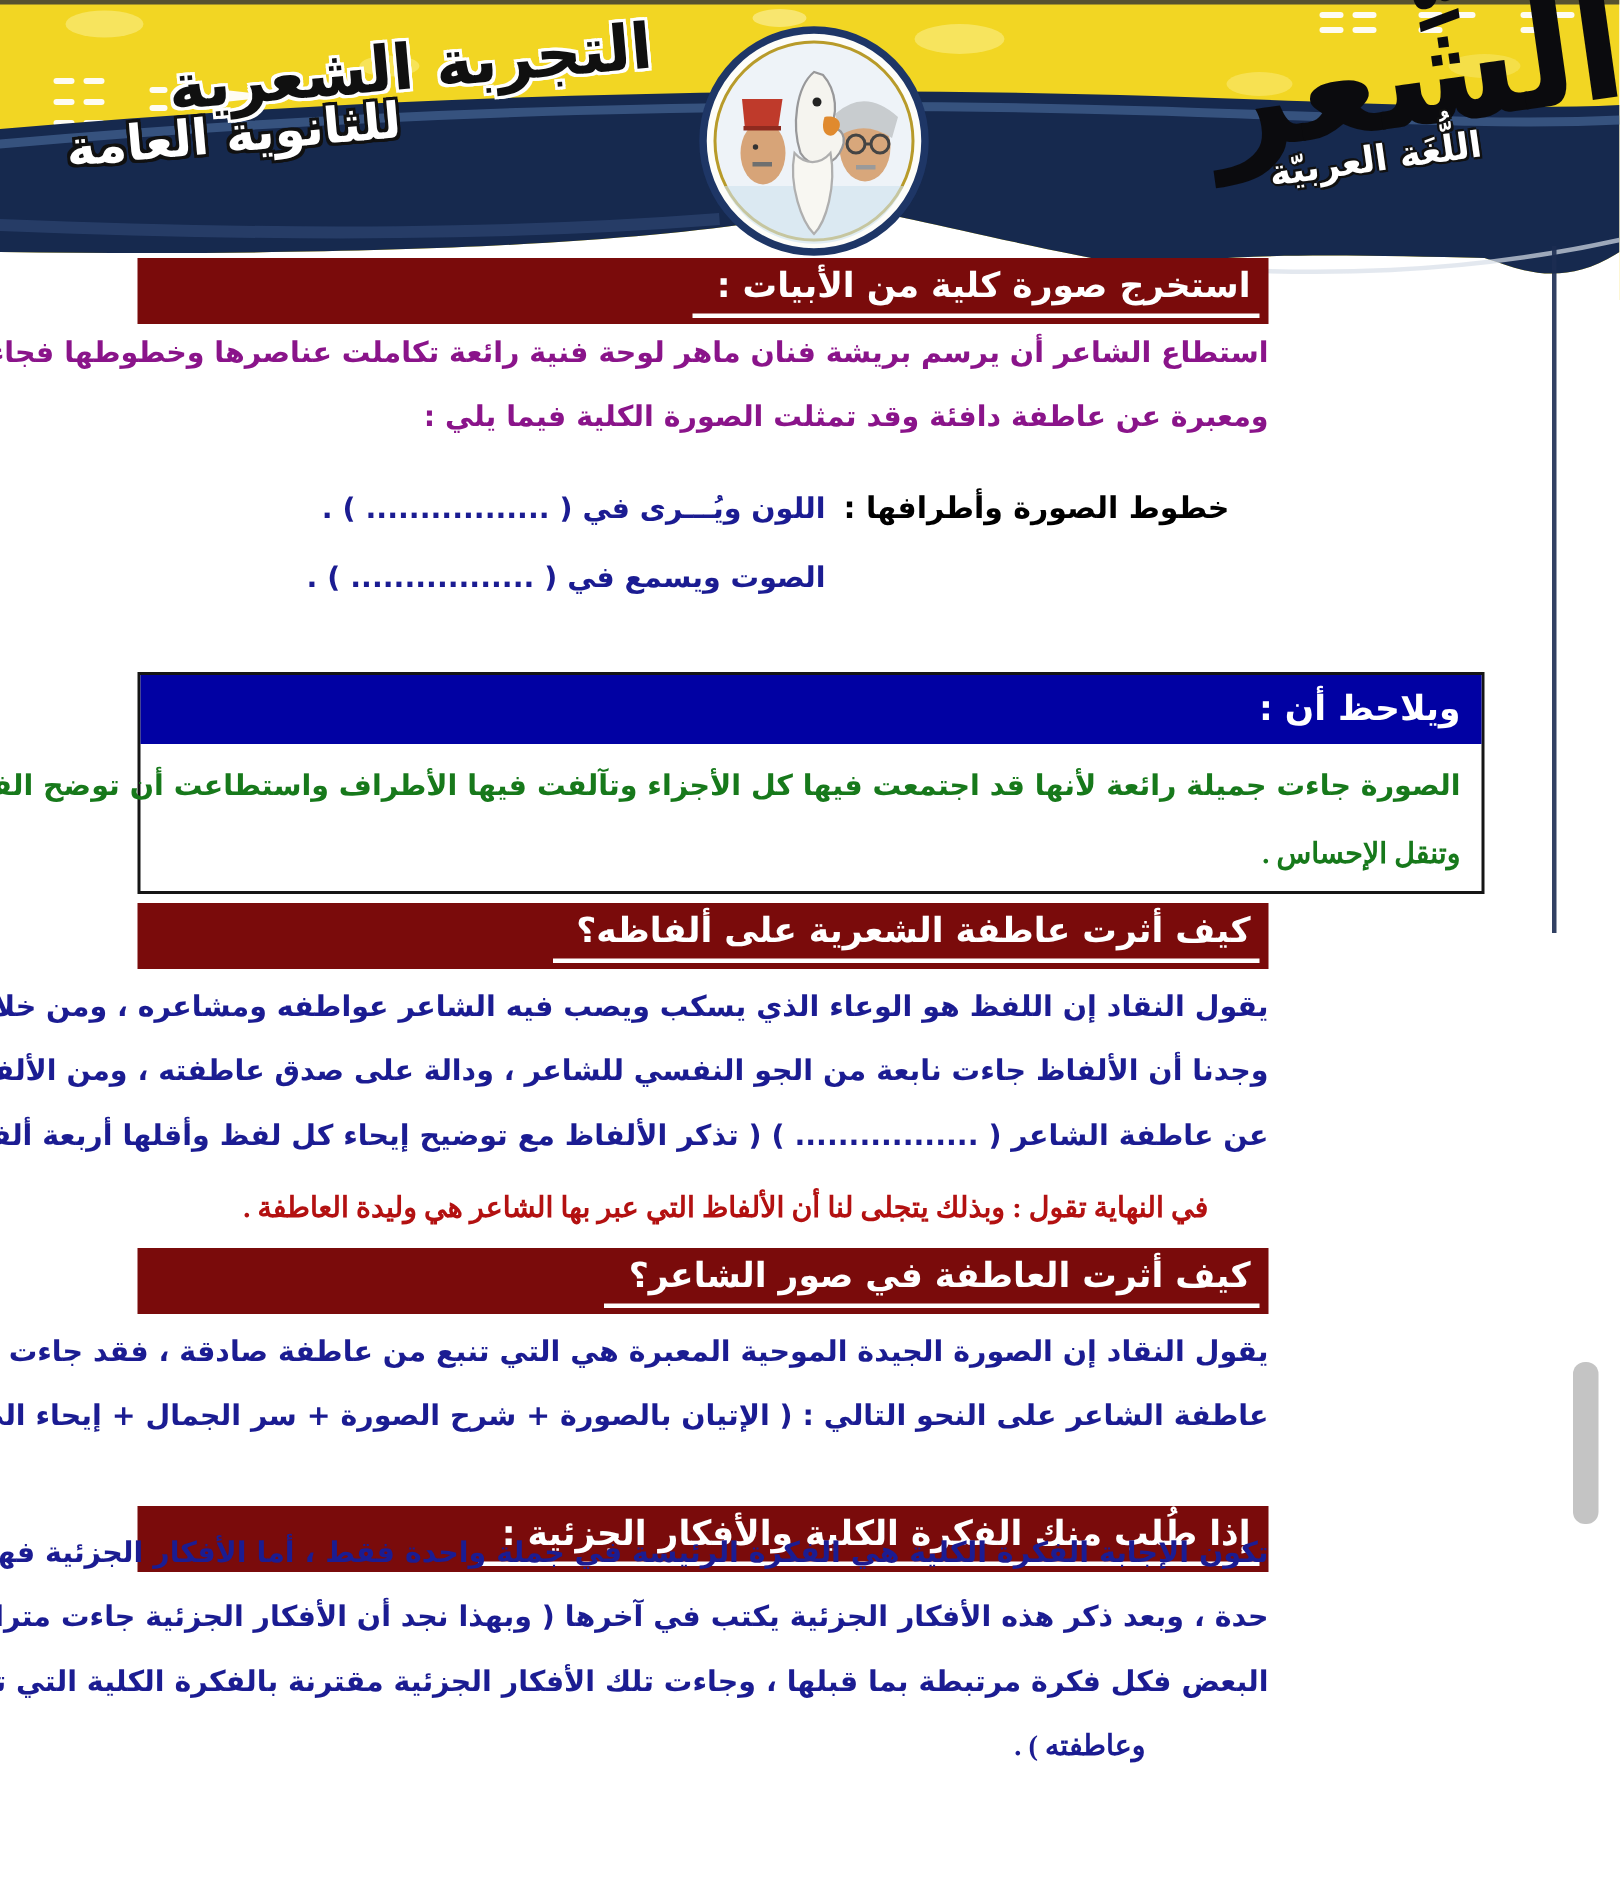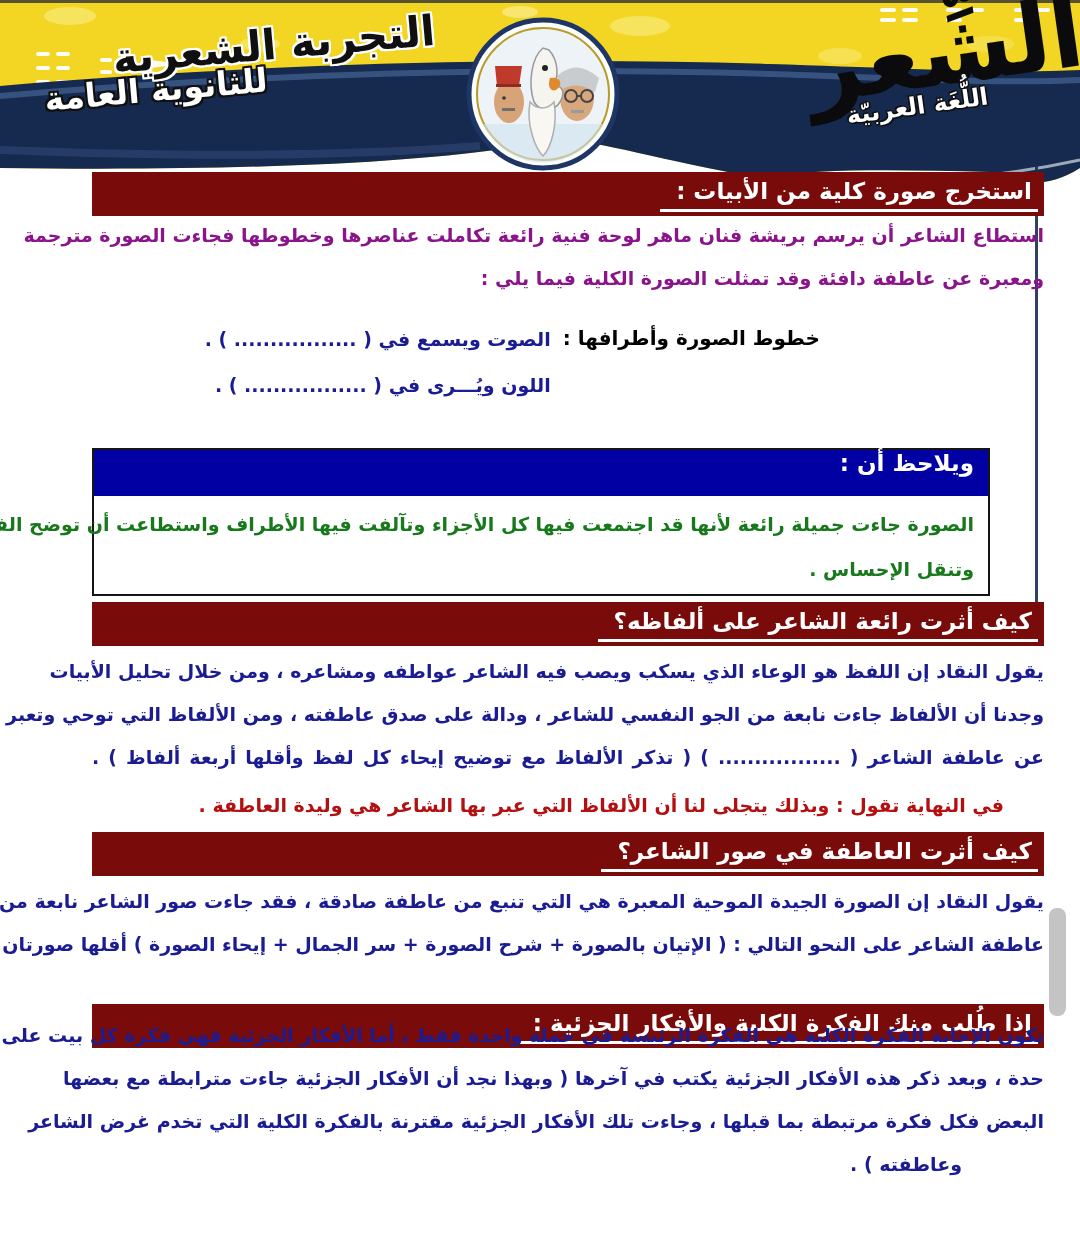--- a/index.html
+++ b/index.html
@@ -24,54 +24,54 @@
   .cal-main{
     left:806px;top:4px;font-size:95px;color:#0b0b0e;transform:rotate(-8deg);
     letter-spacing:0;line-height:1;
   }
   .cal-sub{
     left:846px;top:92px;font-size:24px;color:#ffffff;transform:rotate(-8deg);
     text-shadow:1.5px 0 #111,-1.5px 0 #111,0 1.5px #111,0 -1.5px #111,
                 1.5px 1.5px #111,-1.5px -1.5px #111;
   }
   
-  .col{position:absolute;left:92px;width:952px;}
+  .col{position:absolute;left:92px;width:754px;}
   .bar{
     height:44px;background:#7a0b0b;display:flex;align-items:center;
     padding-right:6px;box-sizing:border-box;
   }
   .bar-title{
     color:#ffffff;font-size:23px;font-weight:bold;display:inline-block;
     border-bottom:3px solid #ffffff;padding:1px 6px 5px 16px;white-space:nowrap;
   }
   .pline,.rline,.cline{
     font-weight:bold;font-size:19px;line-height:43px;white-space:nowrap;
   }
   .pline{text-align:justify;text-align-last:justify;}
-  .rline{text-align:right;}
+  .rline{text-align:right;font-family:Liberation Serif, serif;}
   .cline{text-align:right;}
   .purple{color:#8a148a;}
   .navy{color:#1b1c92;}
   .green{color:#17791b;}
   .redtx{color:#b31111;}
   
   .outline{
     position:absolute;top:316px;right:260px;display:flex;gap:12px;
     align-items:flex-start;direction:rtl;
   }
   .outline-label{color:#000000;font-size:20px;font-weight:bold;line-height:44px;white-space:nowrap;}
   .outline-items{display:flex;flex-direction:column;}
   .outline-item{color:#1b1c92;font-size:19px;font-weight:bold;line-height:46px;text-align:right;white-space:nowrap;}
   
   .note-box{
     position:absolute;left:92px;top:448px;width:898px;height:148px;
     border:2px solid #151515;background:#fff;box-sizing:border-box;
   }
   .note-bar{
-    height:46px;background:#0101a3;display:flex;align-items:flex-start;
+    height:46px;background:#0101a3;display:flex;align-items:center;
     padding-right:14px;box-sizing:border-box;
   }
   .note-bar .bar-title{border-bottom:none;padding:0;}
   .note-body{padding:6px 14px 0 14px;}
   .note-body .pline,.note-body .rline{line-height:45px;}
   
   .edge-line{position:absolute;left:1035px;top:164px;width:3px;height:458px;background:#1c2c52;opacity:.9;}
   .scroll-thumb{position:absolute;left:1049px;top:908px;width:17px;height:108px;background:#c4c4c4;border-radius:8px;}
 </style>
 </head>
@@ -180,37 +180,37 @@
   <div class="col bar" style="top:172px;">
     <span class="bar-title">استخرج صورة كلية من الأبيات :</span>
   </div>
   <div class="col" style="top:214px;">
     <div class="pline purple">استطاع الشاعر أن يرسم بريشة فنان ماهر لوحة فنية رائعة تكاملت عناصرها وخطوطها فجاءت الصورة مترجمة</div>
     <div class="cline purple">ومعبرة عن عاطفة دافئة وقد تمثلت الصورة الكلية فيما يلي :</div>
   </div>
   <div class="outline">
     <div class="outline-label">خطوط الصورة وأطرافها :</div>
     <div class="outline-items">
+      <div class="outline-item">اللون ويُـــرى في ( ................. ) .</div>
       <div class="outline-item">الصوت ويسمع في ( ................. ) .</div>
-      <div class="outline-item">اللون ويُـــرى في ( ................. ) .</div>
     </div>
   </div>
 
   <div class="note-box">
     <div class="note-bar">
       <span class="bar-title">ويلاحظ أن :</span>
     </div>
     <div class="note-body">
       <div class="pline green">الصورة جاءت جميلة رائعة لأنها قد اجتمعت فيها كل الأجزاء وتآلفت فيها الأطراف واستطاعت أن توضح الفكرة</div>
       <div class="rline green">وتنقل الإحساس .</div>
     </div>
   </div>
 
   <div class="col bar" style="top:602px;">
-    <span class="bar-title">كيف أثرت رائعة الشاعر على ألفاظه؟</span>
+    <span class="bar-title">كيف أثرت عاطفة الشعرية على ألفاظه؟</span>
   </div>
   <div class="col" style="top:650px;">
     <div class="pline navy">يقول النقاد إن اللفظ هو الوعاء الذي يسكب ويصب فيه الشاعر عواطفه ومشاعره ، ومن خلال تحليل الأبيات</div>
     <div class="pline navy">وجدنا أن الألفاظ جاءت نابعة من الجو النفسي للشاعر ، ودالة على صدق عاطفته ، ومن الألفاظ التي توحي وتعبر</div>
     <div class="pline navy">عن عاطفة الشاعر ( ................. ) ( تذكر الألفاظ مع توضيح إيحاء كل لفظ وأقلها أربعة ألفاظ ) .</div>
   </div>
   <div class="col rline redtx" style="top:784px;padding-right:40px;box-sizing:border-box;">في النهاية تقول : وبذلك يتجلى لنا أن الألفاظ التي عبر بها الشاعر هي وليدة العاطفة .</div>
 
   <div class="col bar" style="top:832px;">
     <span class="bar-title">كيف أثرت العاطفة في صور الشاعر؟</span>

